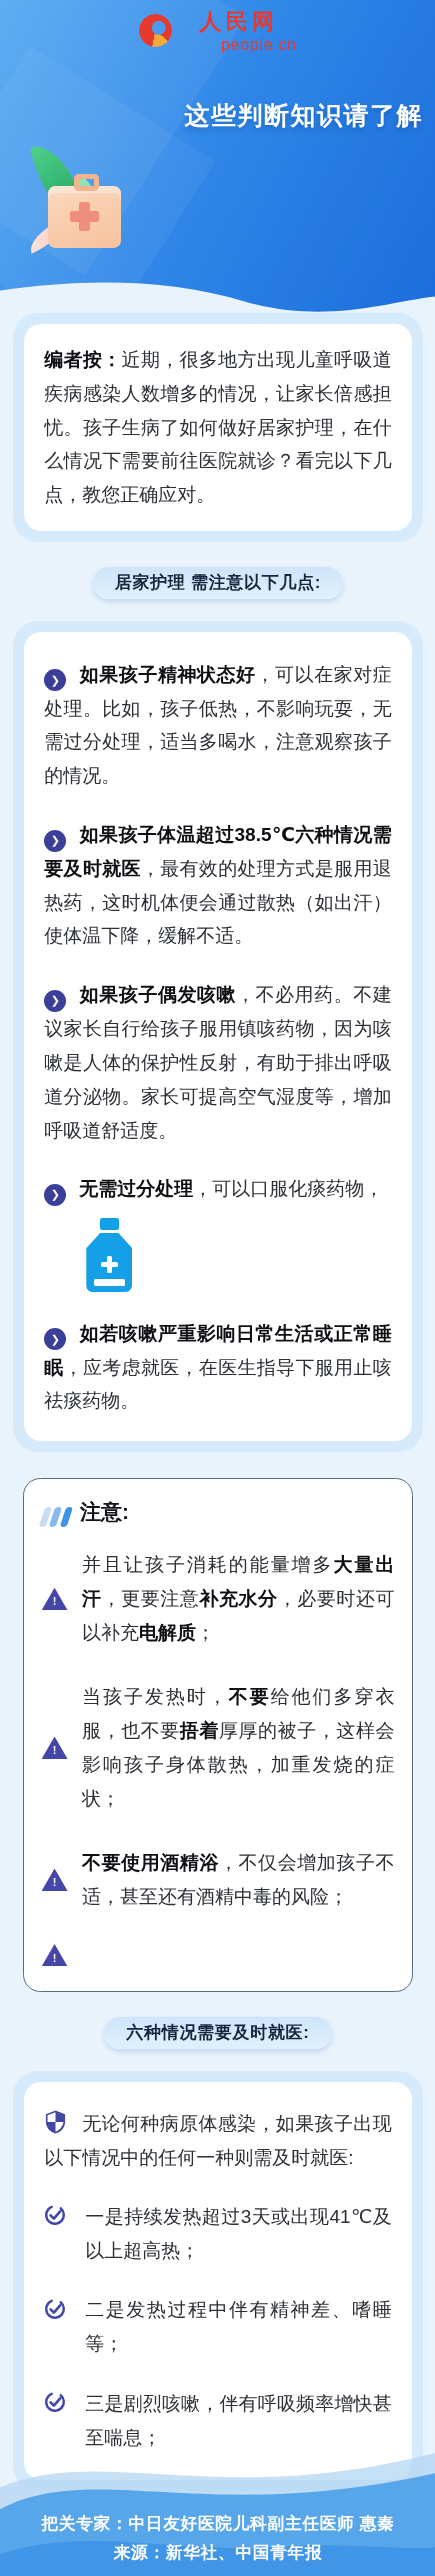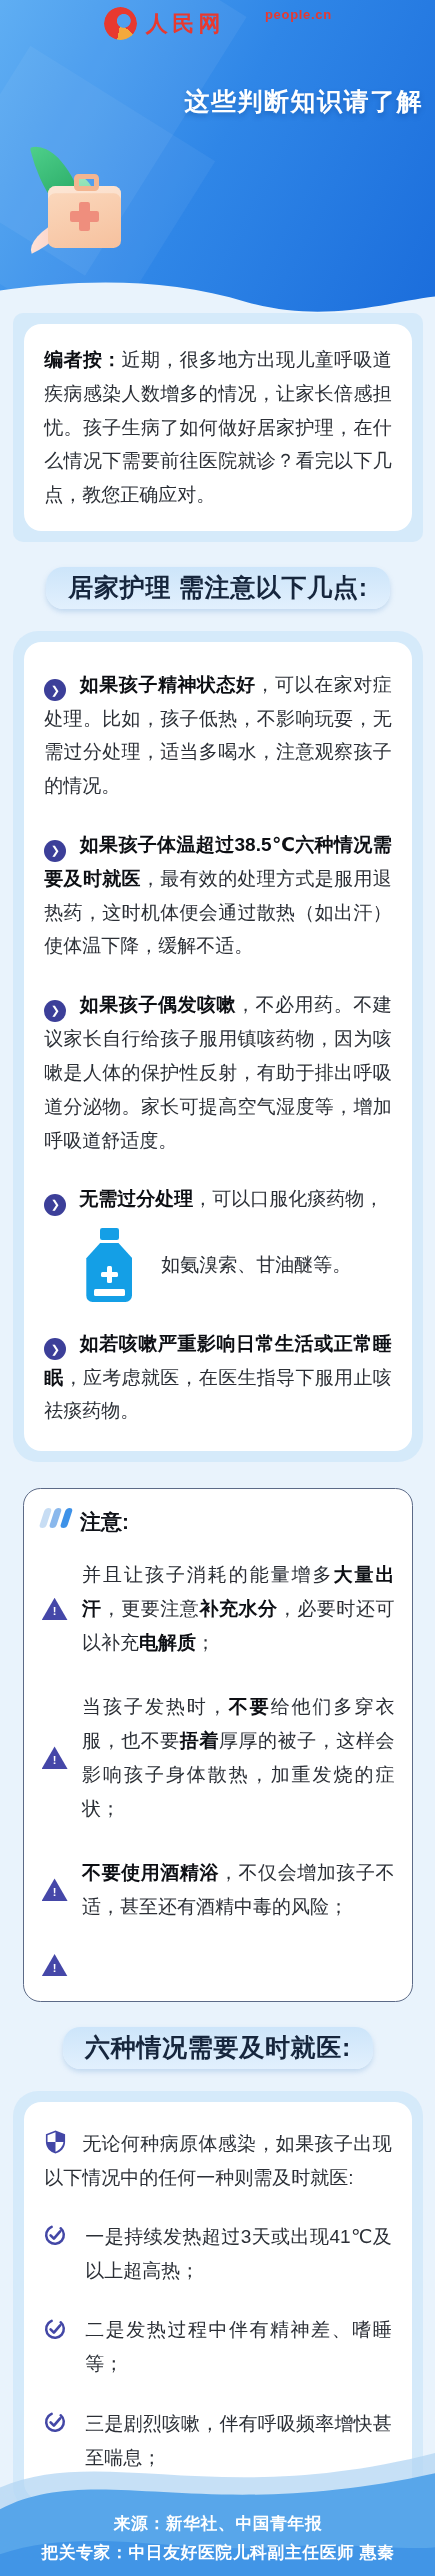--- a/index.html
+++ b/index.html
@@ -13,23 +13,23 @@
           background:linear-gradient(118deg,#55a9f3 0%,#2f86e7 48%,#1a6cdb 100%);
           overflow:visible; z-index:1; }
   .hero-deco1,.hero-deco2 { position:absolute; background:rgba(255,255,255,.06); }
   .hero-deco1 { width:305px; height:305px; left:-116px; top:-87px; transform:rotate(32deg); }
   .hero-deco2 { width:218px; height:218px; left:-44px; top:87px; transform:rotate(32deg); background:rgba(255,255,255,.05); }
   .logo-row { position:relative; display:flex; justify-content:center; align-items:center; gap:8.7px; padding-top:7.3px; z-index:3; }
   .logo-mark { width:33px; height:33px; border-radius:50%;
     background:conic-gradient(from 130deg,#f3a93c 0 62deg,#e8392f 62deg 360deg);
     -webkit-mask:radial-gradient(circle at 60% 42%,transparent 0 6.5px,#000 7.3px);
             mask:radial-gradient(circle at 60% 42%,transparent 0 6.5px,#000 7.3px); }
-  .logo-text { display:flex; flex-direction:row; align-items:flex-start; }
+  .logo-text { display:flex; flex-direction:column; align-items:center; }
   .logo-cn { color:#e8392f; font-size:22px; font-weight:900; letter-spacing:4.4px; font-family:"Liberation Serif","DejaVu Serif",serif; }
-  .logo-en { color:#e8392f; font-size:13px; font-weight:700; margin-top:-1.5px; letter-spacing:0.7px;padding-left:40px; }
+  .logo-en { color:#e8392f; font-size:16px; font-weight:400; margin-top:-1.5px; letter-spacing:0.7px;padding-left:40px; }
   .hero-title { position:relative; z-index:3; margin-top:52px; text-align:center;
     color:#fff; font-size:29px; font-weight:900; letter-spacing:0.7px;
     text-shadow:0 2.9px 5.8px rgba(8,56,130,.35); }
   .hero-subtitle { position:relative; z-index:3; margin-top:45px; text-align:right; padding-right:13px;
     color:#fff; font-size:25px; font-weight:900; letter-spacing:1.5px;
     text-shadow:0 2.9px 5.8px rgba(8,56,130,.35); }
   .hero-wave { position:absolute; left:0; bottom:-1.5px; width:436px; height:67px; display:block; z-index:2; }
 
   
   .kit { position:absolute; left:29px; top:151px; width:102px; height:109px; z-index:3; }
@@ -47,49 +47,49 @@
           border:5.1px solid #f3b590; }
   .case-cross { position:absolute; left:41px; top:51px; width:29px; height:29px; }
   .case-cross:before,.case-cross:after { content:""; position:absolute; background:#ef8e7d; border-radius:2.2px; }
   .case-cross:before { left:9.4px; top:0; width:10.2px; height:29px; }
   .case-cross:after  { left:0; top:9.4px; width:29px; height:10.2px; }
 
   
   .content { position:relative; z-index:4; padding:0 13px; }
   .wrap-card { background:rgba(209,231,249,.85); border-radius:25px; padding:11px; }
   .inner-card { background:#fff; border-radius:17.4px; padding:19px 20.3px; }
-  .editor-wrap { margin-top:-28px;border-radius:10px; }
+  .editor-wrap { margin-top:-28px; }
   .body-text { font-size:19px; line-height:1.78; color:#2b2f36; text-align:justify; }
   .body-text b { color:#0d0f14; }
 
   .pill-header { display:table; margin:25px auto 22px; padding:3.6px 22px 5.1px;
     background:linear-gradient(180deg,#cde5fa,#e2f0fd); border-radius:17.4px;
     box-shadow:0 2.9px 5.8px rgba(122,170,219,.35);
-    font-size:25px; font-weight:900; color:#16263d; letter-spacing:0.7px; }
+    font-size:17px; font-weight:900; color:#16263d; letter-spacing:0.7px; }
 
   .bullet-item { display:block; margin-bottom:25px; }
   .bullet-item:last-child { margin-bottom:0; }
   .chevron-ic { display:inline-flex; width:22px; height:22px; border-radius:50%;
     background:#3c3f99; color:#fff; font-size:11px; font-weight:900;
     align-items:center; justify-content:center; vertical-align:-2.9px; margin-right:13px; }
   .bottle-row { display:flex; align-items:center; gap:29px; margin:11.6px 0 4.4px 42px; }
   .bottle { position:relative; width:46px; height:74px; flex:none; }
   .bottle-cap { position:absolute; left:14px; top:0; width:19px; height:12.3px; background:#149fe6; border-radius:2.2px; }
   .bottle-body { position:absolute; left:0; top:15.2px; width:46px; height:59px; background:#149fe6;
     border-radius:7.3px 7.3px 6.5px 6.5px;
     clip-path:polygon(30% 0,70% 0,100% 26%,100% 100%,0 100%,0 26%); }
   .bottle-cross { position:absolute; left:14.5px; top:38px; width:17.4px; height:17.4px; }
   .bottle-cross:before,.bottle-cross:after { content:""; position:absolute; background:#fff; border-radius:1.5px; }
   .bottle-cross:before { left:5.8px; top:0; width:5.8px; height:17.4px; }
   .bottle-cross:after { left:0; top:5.8px; width:17.4px; height:5.8px; }
   .bottle-band { position:absolute; left:8px; top:61px; width:30.5px; height:7.3px; background:#fff; border-radius:1.5px; }
 
   .notice-card { background:#fff; border:1.5px solid #5c6a87; border-radius:17.4px;
     margin:26px 10.2px 0; padding:19px 17.4px 25px; }
-  .notice-head { display:flex; align-items:flex-start; gap:10.2px; margin-bottom:22px; }
+  .notice-head { display:flex; align-items:flex-end; gap:10.2px; margin-bottom:22px; }
   .slashes { display:flex; gap:4.4px; }
   .slash { width:6.5px; height:19.6px; border-radius:3.6px; transform:skewX(-18deg); }
   .slash1 { background:#c7ddf4; } .slash2 { background:#8ab8ec; } .slash3 { background:#3e92e8; }
   .notice-label { font-size:21px; font-weight:900; color:#101319; }
   .warn-item { display:flex; align-items:center; gap:14.5px; margin-bottom:30.5px; }
   .warn-item:last-child { margin-bottom:0; }
   .warn-ic { flex:none; position:relative; width:26px; height:22.5px;
     clip-path:polygon(50% 0,100% 100%,0 100%); background:#4547a8;
     display:flex; align-items:flex-end; justify-content:center;
     color:#fff; font-size:11px; font-weight:900; line-height:1; padding-bottom:2.9px; }
@@ -167,21 +167,20 @@
 
         <div class="bullet-item">
           <p class="body-text"><span class="chevron-ic">❯</span><span><b>无需过分处理</b><span>，可以口服化痰药物，</span></span></p>
           <div class="bottle-row">
             <span class="bottle">
               <span class="bottle-cap"></span>
                 <span class="bottle-body"></span>
               <span class="bottle-cross"></span>
                 <span class="bottle-band"></span>
             </span>
-            <p class="body-text">如氨溴索、甘油醚等。</p>
           </div>
         </div>
 
         <div class="bullet-item">
           <p class="body-text"><span class="chevron-ic">❯</span><span><b>如若咳嗽严重影响日常生活或正常睡眠</b><span>，应考虑就医，在医生指导下服用止咳祛痰药物。</span></span></p>
         </div>
 
       </div>
     </section>
 
@@ -250,19 +249,19 @@
 
   </main>
 
   <footer class="footer">
     <svg width="436" height="145" viewBox="0 0 600 200" preserveAspectRatio="none">
       <path d="M0,78 C140,18 300,108 600,30 L600,200 L0,200 Z" fill="#b3d5f3" opacity="0.75"></path>
       <path d="M0,108 C130,40 280,130 600,58 L600,200 L0,200 Z" fill="#58a6ea"></path>
       <path d="M0,170 C120,130 240,170 380,160 C480,152 560,166 600,160 L600,200 L0,200 Z" fill="#4195e6"></path>
     </svg>
     <div class="footer-lines">
+      <div class="footer-line">把关专家：中日友好医院儿科副主任医师 惠秦</div>
       <div class="footer-line">来源：新华社、中国青年报</div>
-      <div class="footer-line">把关专家：中日友好医院儿科副主任医师 惠秦</div>
     </div>
   </footer>
 
 </div>
 
 
 </body></html>

